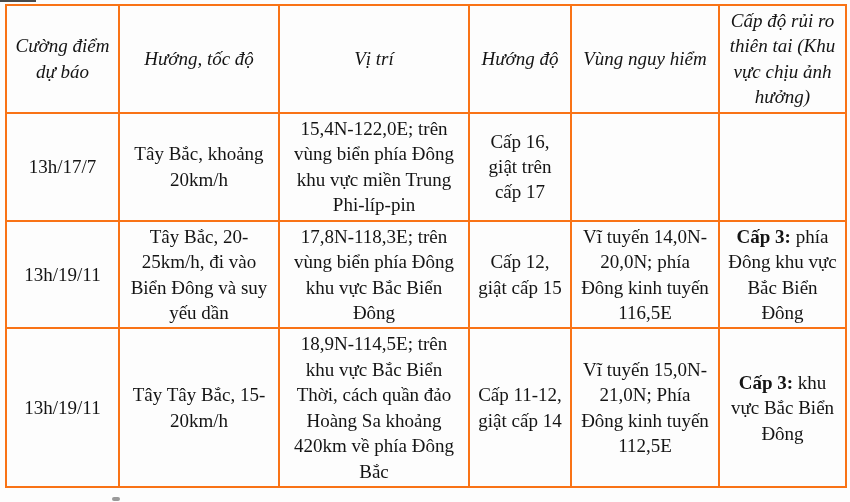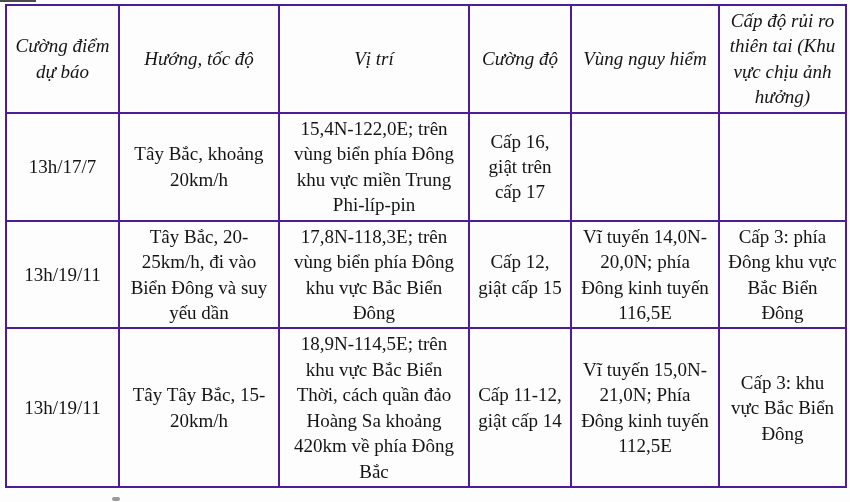--- a/index.html
+++ b/index.html
@@ -13,38 +13,38 @@
   .table-wrap {
     position: absolute;
     left: 5px; top: 4px;
   }
   table.forecast {
     border-collapse: collapse;
     table-layout: fixed;
     width: 840px;
   }
   table.forecast th, table.forecast td {
-    border: 2px solid #4c1d95;
+    border: 2px solid #f97316;
     text-align: center;
     vertical-align: middle;
     padding: 2px 5px;
     font-size: 19px;
     line-height: 1.34;
     color: #141414;
     overflow: hidden;
   }
   table.forecast th {
     font-style: italic;
     font-weight: normal;
   }
   tr.row-header { height: 106px; }
   tr.row-1 { height: 105px; }
   tr.row-2 { height: 106px; }
   tr.row-3 { height: 156px; }
-  .risk-label { font-weight: normal; }
+  .risk-label { font-weight: bold; }
   
   .fragment-top-left {
     position: absolute;
     left: 0; top: 0;
     width: 36px; height: 2px;
     background: #4a4a4a;
   }
   .fragment-bottom-text {
     position: absolute;
     left: 112px; top: 497px;
@@ -67,21 +67,21 @@
       <col style="width:190px">
       <col style="width:102px">
       <col style="width:148px">
       <col style="width:127px">
     </colgroup>
     <tbody>
       <tr class="row-header">
         <th>Cường điểm dự báo</th>
         <th>Hướng, tốc độ</th>
         <th>Vị trí</th>
-        <th>Cường độ</th>
+        <th>Hướng độ</th>
         <th>Vùng nguy hiểm</th>
         <th>Cấp độ rủi ro thiên tai (Khu vực chịu ảnh hưởng)</th>
       </tr>
 
       <tr class="row-1">
         <td>13h/17/7</td>
         <td>Tây Bắc, khoảng 20km/h</td>
         <td>15,4N-122,0E; trên vùng biển phía Đông khu vực miền Trung Phi-líp-pin</td>
         <td>Cấp 16, giật trên cấp 17</td>
         <td></td>

